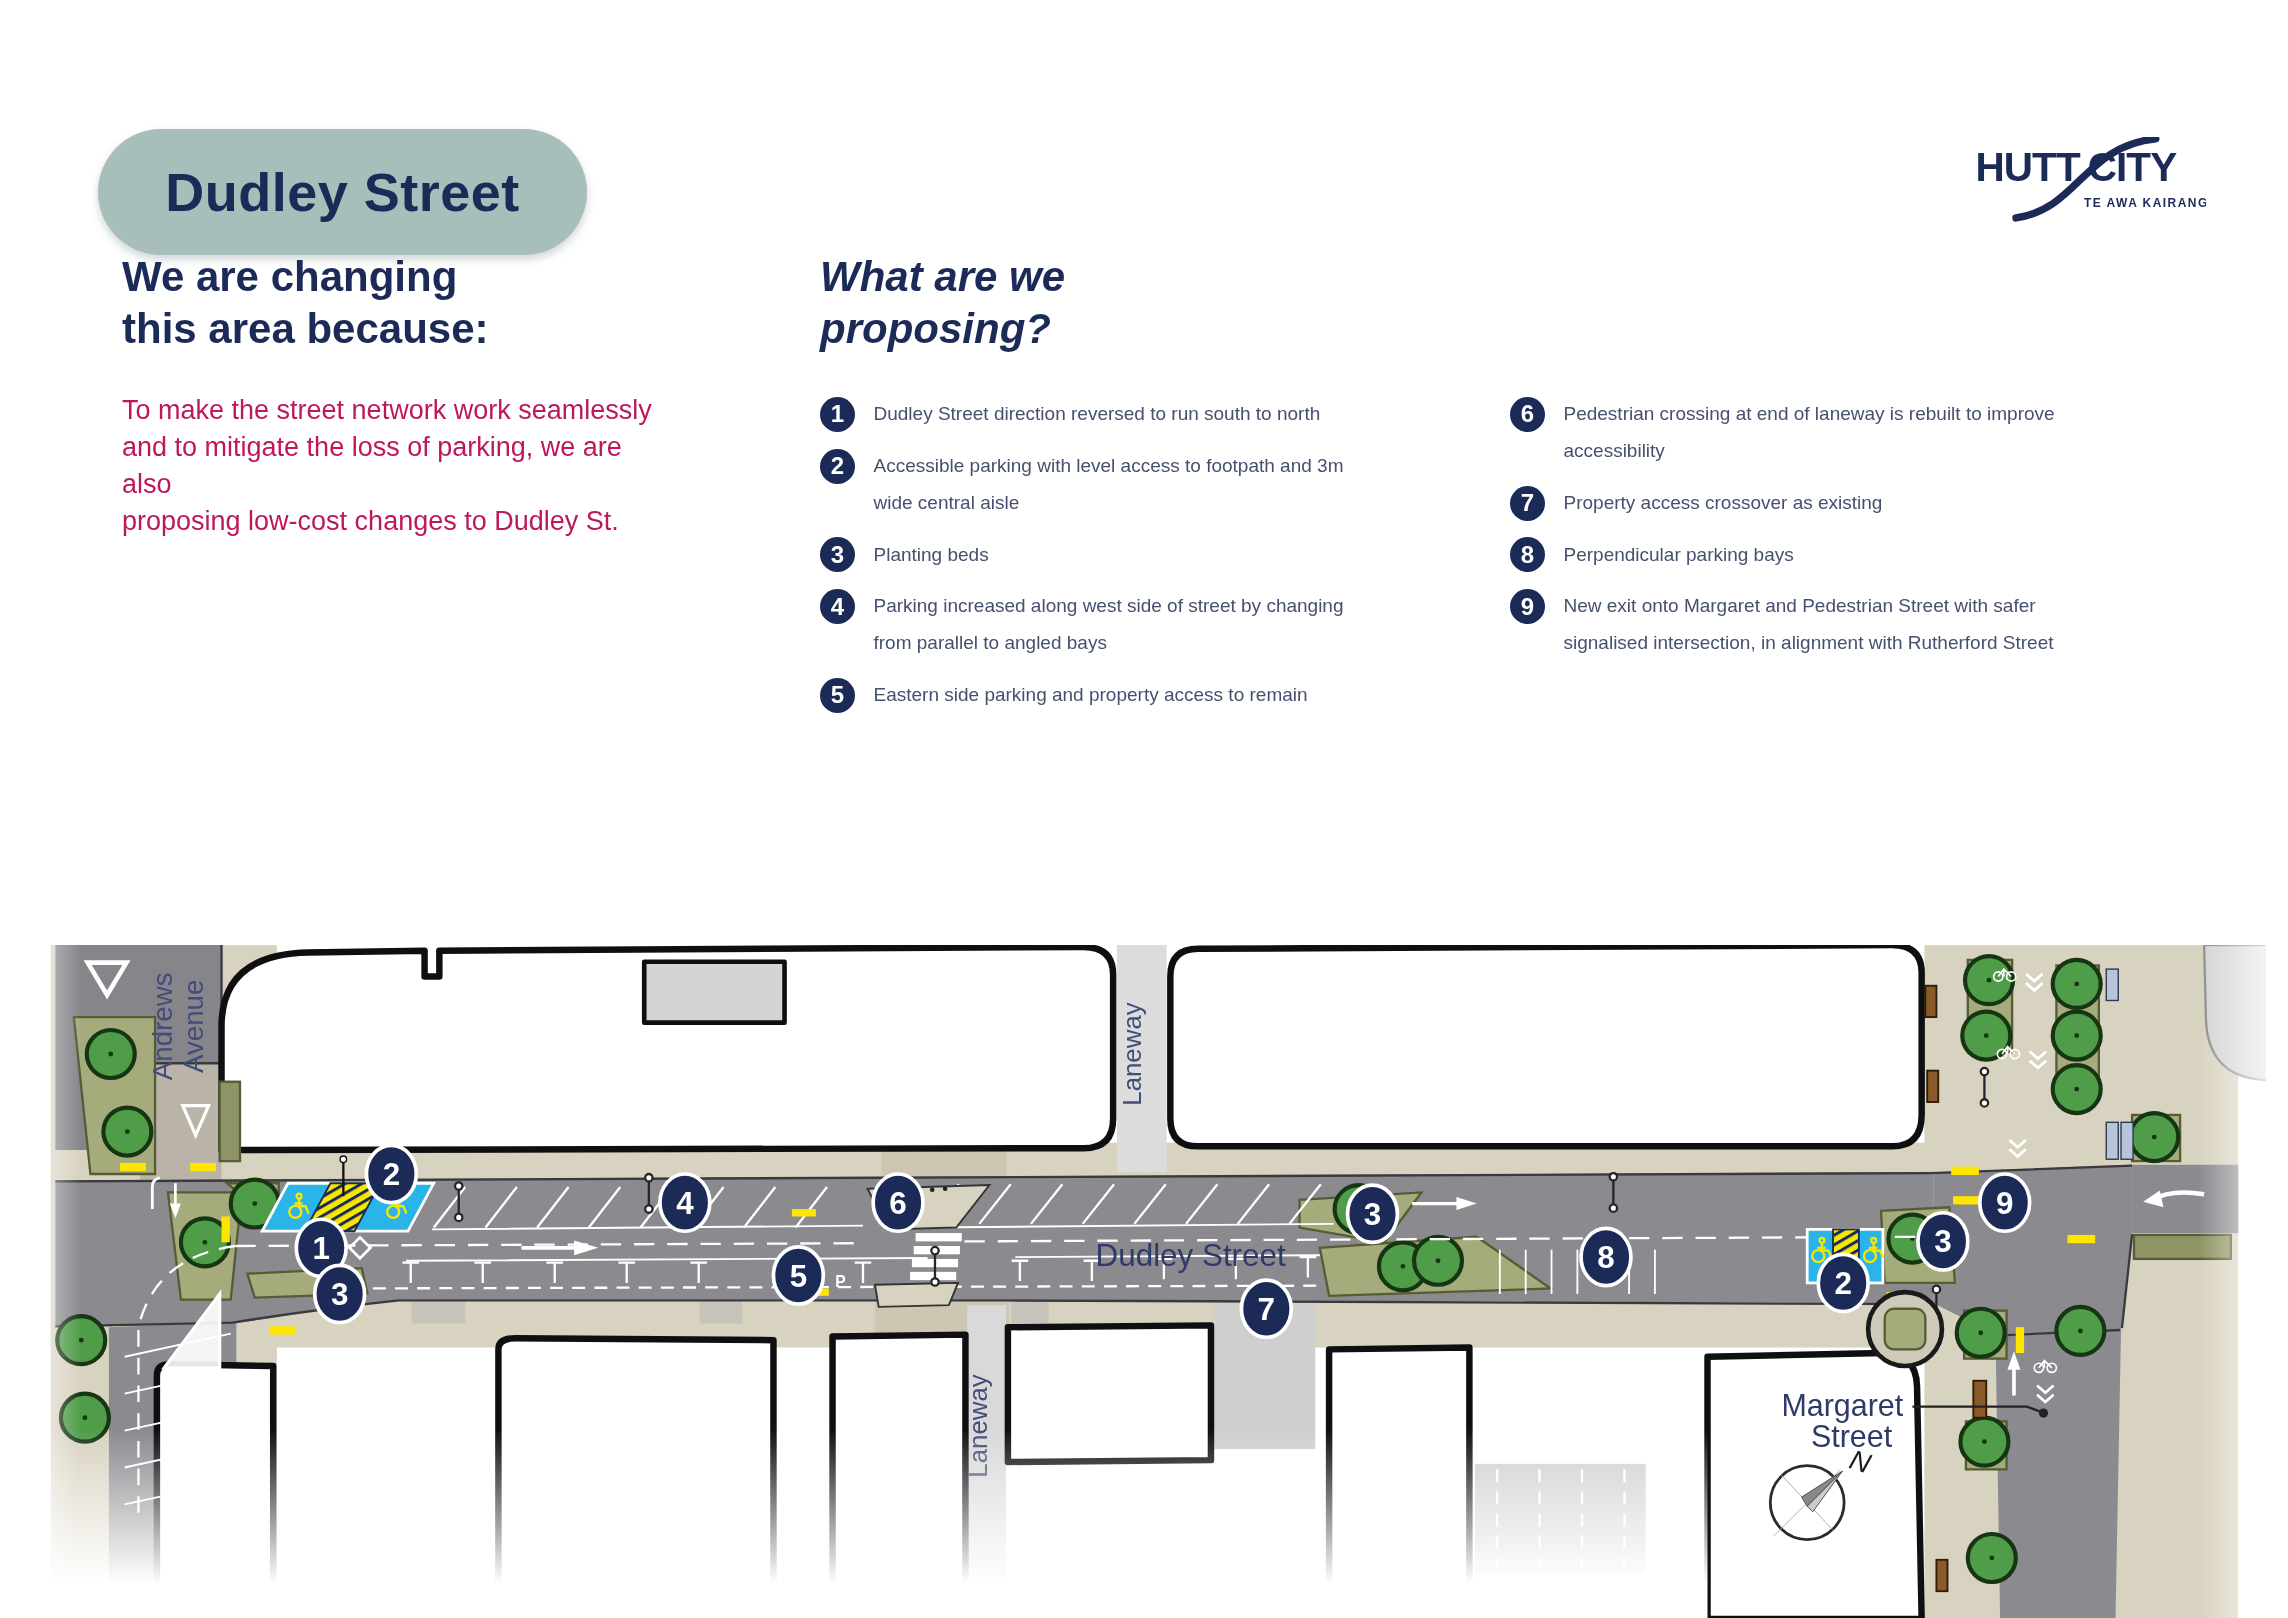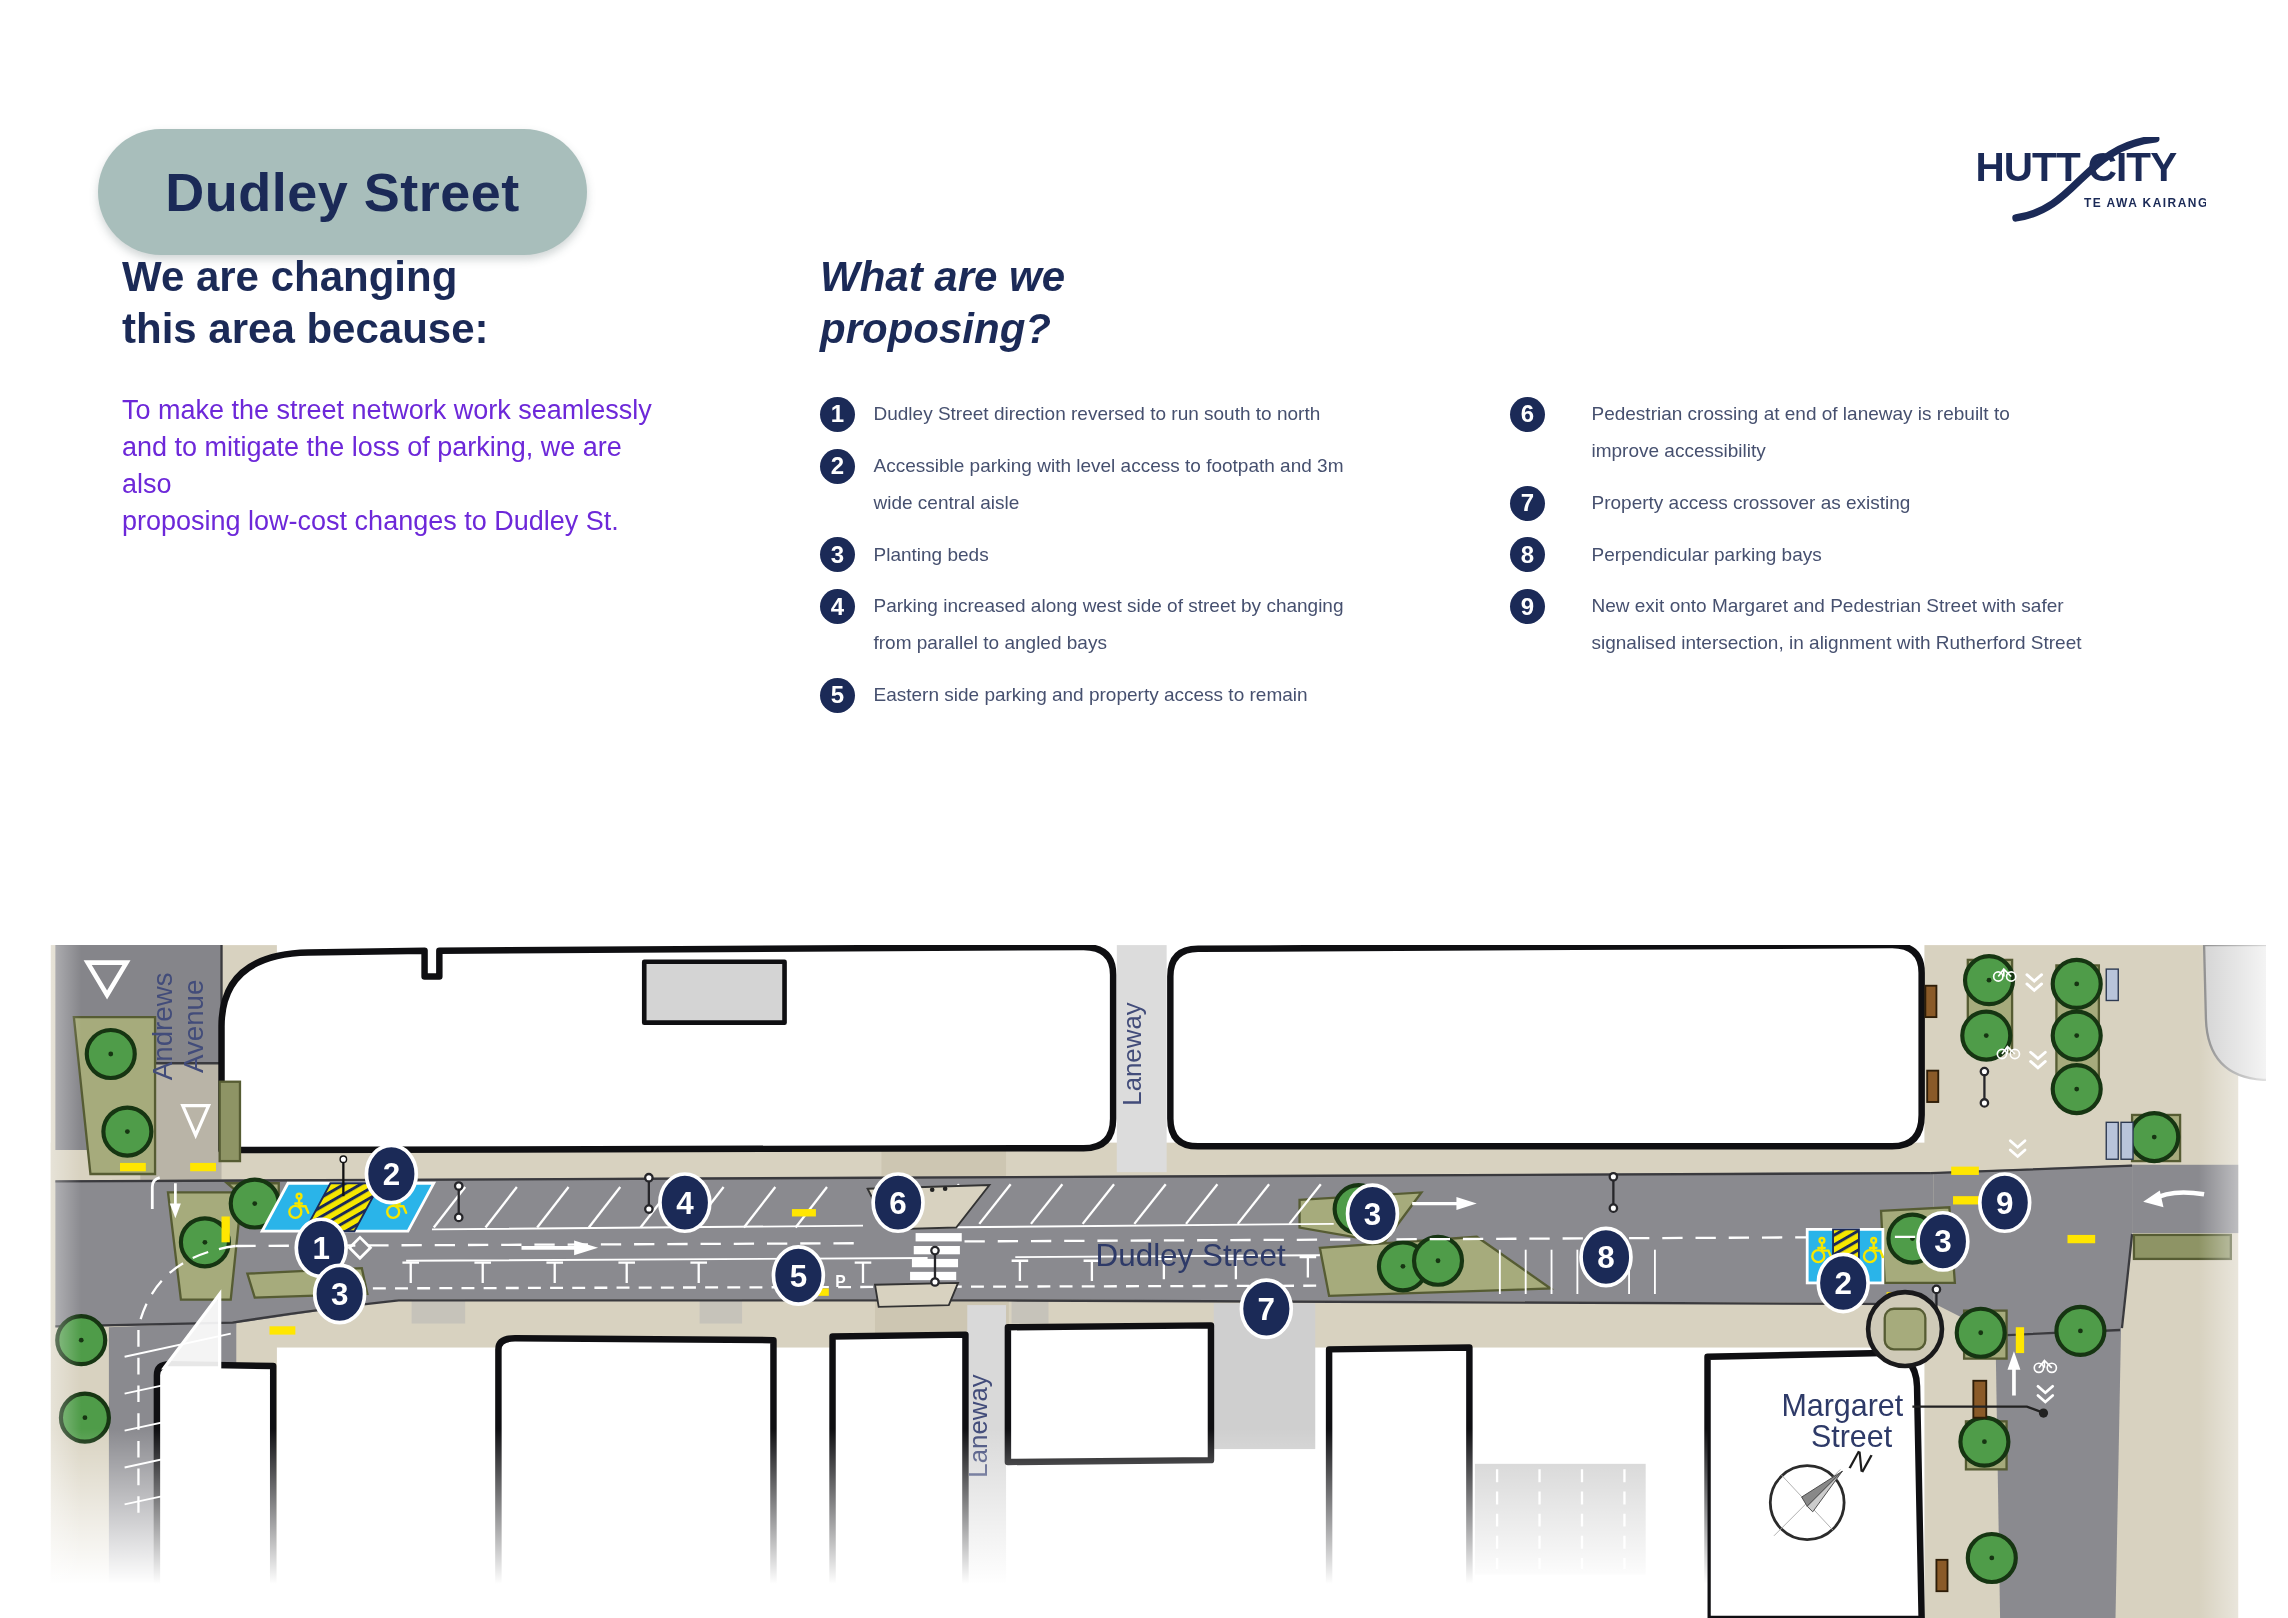--- a/index.html
+++ b/index.html
@@ -9,33 +9,33 @@
 
   
   .pill{left:98px;top:129px;width:489px;height:126px;background:#a8bebb;border-radius:65px;
         display:flex;align-items:center;justify-content:center;box-shadow:0 4.6px 8.3px rgba(70,90,90,.25);}
   .pill span{font-size:54px;font-weight:bold;color:#1b2a57;letter-spacing:0.5px;}
 
   
   .h2{font-size:42px;font-weight:bold;color:#1b2a57;line-height:52px;}
   .left-h{left:122px;top:251px;}
   .mid-h{left:820px;top:251px;font-style:italic;}
-  .body-copy{left:122px;top:392px;width:554px;font-size:27px;line-height:37px;color:#6d28d9;}
+  .body-copy{left:122px;top:392px;width:554px;font-size:27px;line-height:37px;color:#be185d;}
 
   
   .plist{display:flex;flex-direction:column;gap:14.8px;}
   .mid-list{left:820px;top:395px;width:591px;}
   .right-list{left:1510px;top:395px;width:572px;}
   .pitem{display:flex;align-items:flex-start;}
   .pnum{flex:0 0 35px;width:35px;height:35px;border-radius:50%;background:#1b2a57;color:#fff;
         font-size:24px;font-weight:bold;display:flex;align-items:center;justify-content:center;
         margin-right:18.5px;margin-top:1.8px;}
   .ptext{font-size:19px;line-height:37px;color:#46506f;}
   .mid-list .ptext{max-width:503px;}
-  .right-list .ptext{max-width:498px;margin-left:28px;}
+  .right-list .ptext{max-width:498px;}
 
   
   .logo{left:1975px;top:137px;}
 </style>
 </head>
 <body>
 
 <div id="canvas">
 
   <div class="abs pill">

